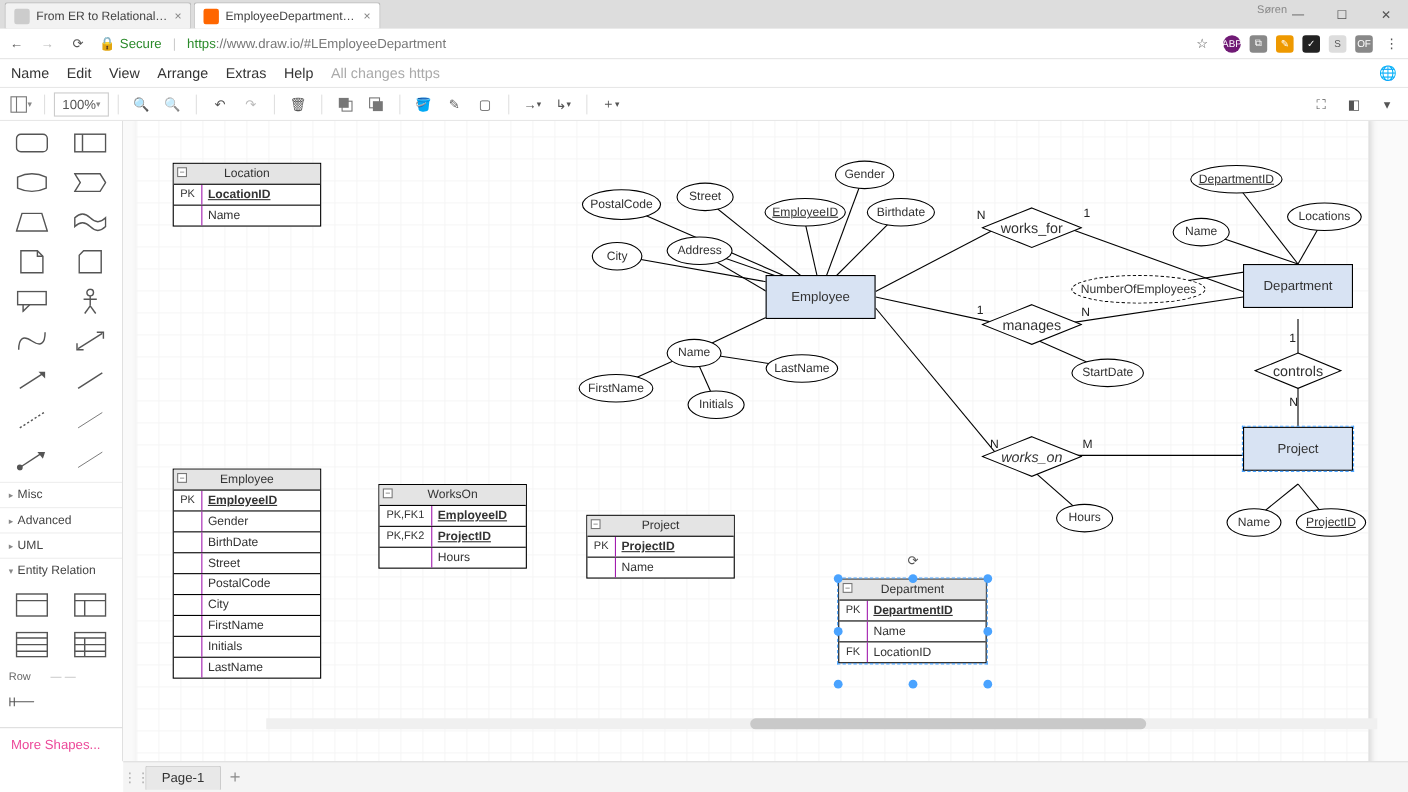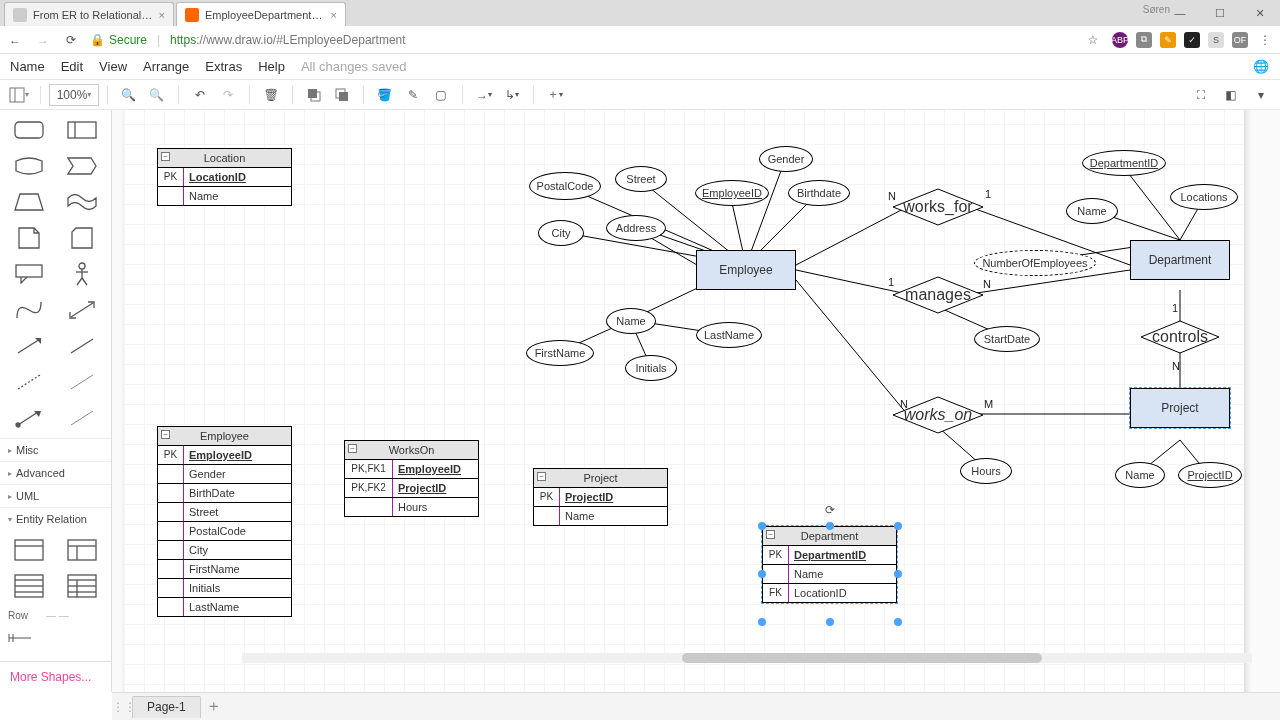--- a/index.html
+++ b/index.html
@@ -65,21 +65,21 @@
 
 .selected-tbl { outline: 1px dashed #4aa3ff;}
 .sel-handle { position:absolute; width:8px; height:8px; background:#4aa3ff; border-radius:50%;}
 .rot-handle { position:absolute; width:14px; height:14px; display:flex;align-items:center;justify-content:center;color:#555;}
 
 .ellipse, .dellipse { position:absolute; border:1px solid #000; border-radius:50%; background:#fff; display:flex; align-items:center; justify-content:center; font-size:11px; padding:0 6px; text-align:center;}
 .ellipse.u span{ text-decoration:underline;}
 .dellipse { border-style:dashed;}
 .rect { position:absolute; border:1px solid #000; background:#d8e3f3; display:flex; align-items:center; justify-content:center; font-size:12px;}
 .rect.sel { outline:1px dashed #4aa3ff; box-shadow: inset 0 0 0 1px #d8e3f3;}
-.dia { position:absolute; display:flex; align-items:center; justify-content:center; font-size:16px;}
+.dia { position:absolute; display:flex; align-items:center; justify-content:center; font-size:13px;}
 .dia svg { position:absolute; inset:0;}
 .dia span{position:relative;}
 .card { position:absolute; font-size:11px; color:#222;}
 
 
 .footer { position:absolute; left:112px; right:0; bottom:0; height:28px; background:#f4f4f4; border-top:1px solid #ddd; display:flex; align-items:center;}
 .footer .handle{ width:20px; text-align:center; color:#aaa;}
 .page-tab{ height:22px; padding:0 14px; background:#e8e8e8; border:1px solid #ccc; border-bottom:none; display:flex;align-items:center; font-size:12px; border-radius:2px 2px 0 0;}
 .add-tab{ width:26px; text-align:center; color:#888; font-size:16px;}
 
@@ -135,21 +135,21 @@
   </div>
 </div>
 
 <div class="menubar">
   <span>Name</span>
   <span>Edit</span>
   <span>View</span>
   <span>Arrange</span>
   <span>Extras</span>
   <span>Help</span>
-  <span class="status">All changes saved</span>
+  <span class="status">All changes https</span>
   <span class="globe">🌐</span>
 </div>
 
 <div class="toolbar">
   <div class="tb-btn">
       <svg width="16" height="16">
         <rect x="1" y="1" width="14" height="14" fill="none" stroke="#777"></rect>
         <line x1="6" y1="1" x2="6" y2="15" stroke="#777"></line>
       </svg>
       <span style="font-size:8px;color:#888;">▾</span>

